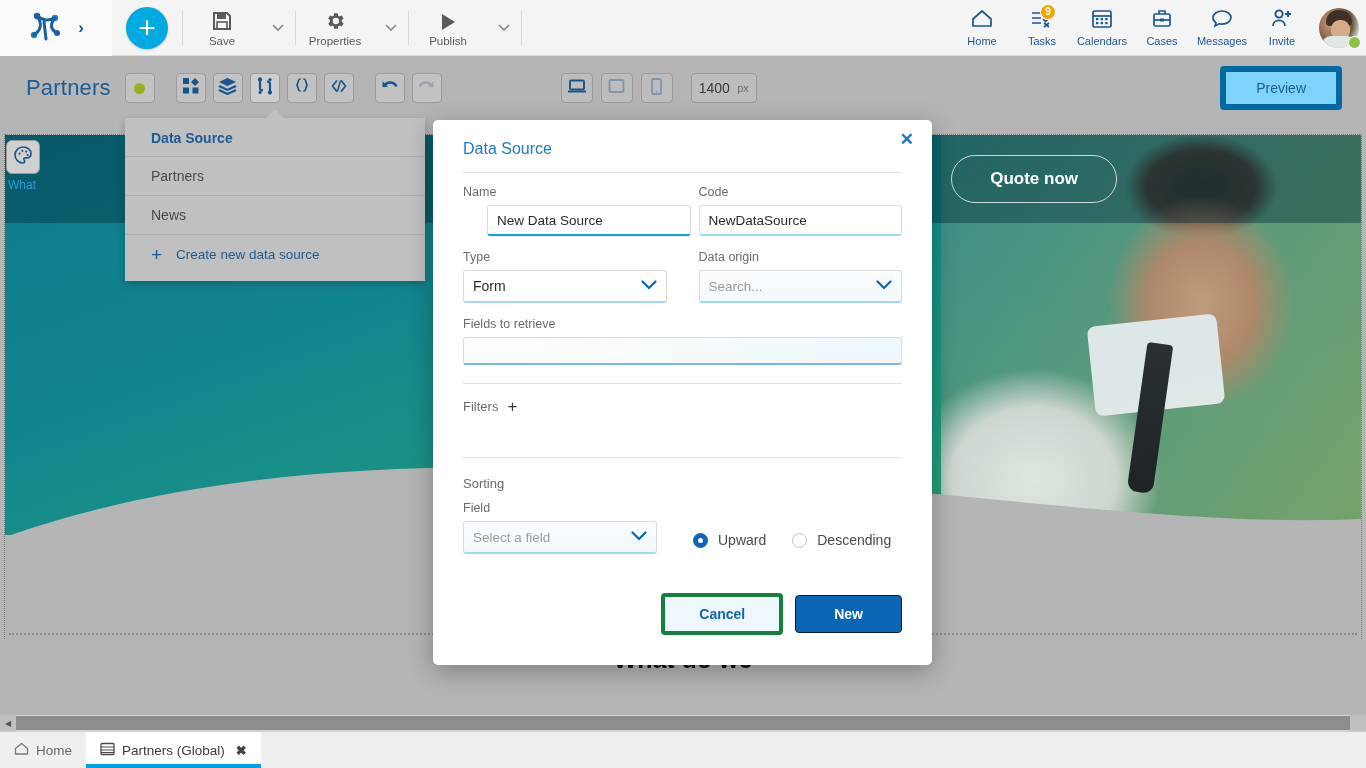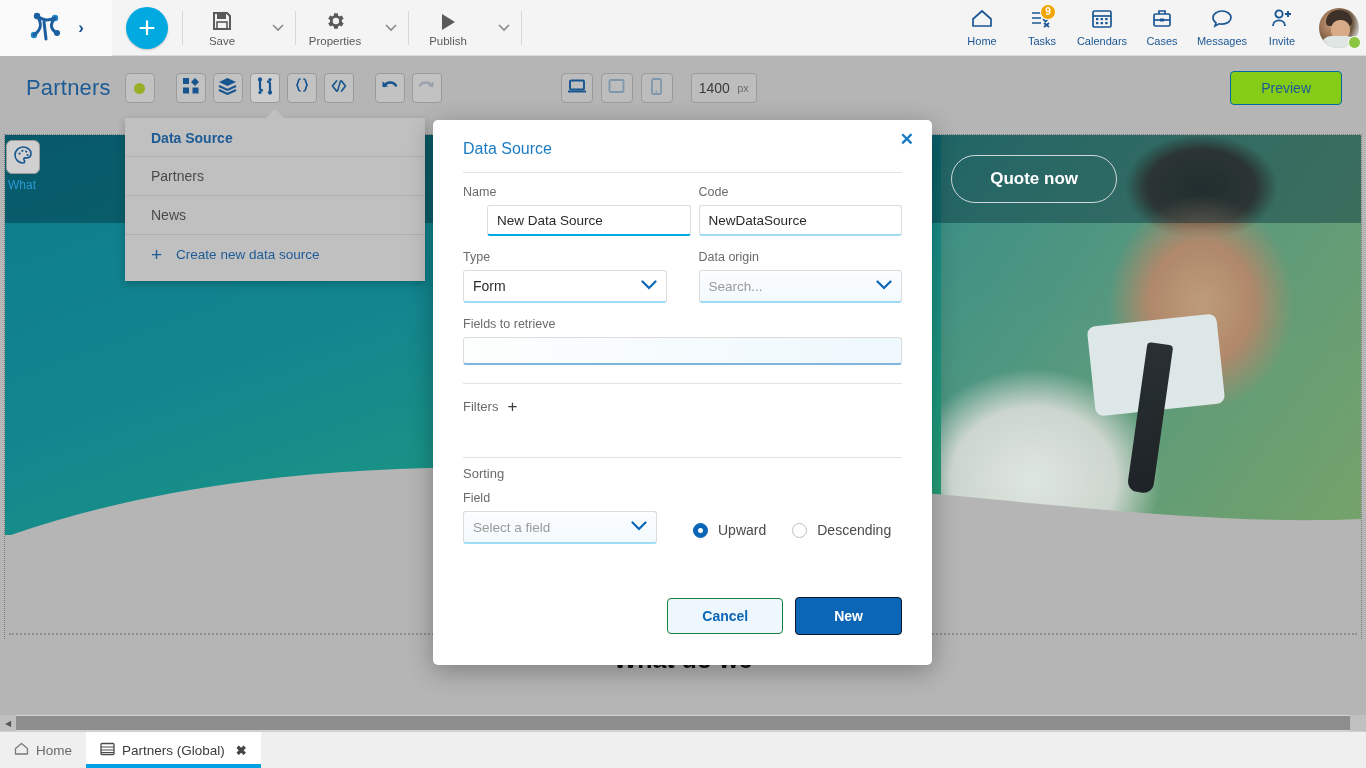--- a/index.html
+++ b/index.html
@@ -103,22 +103,22 @@
   }
   .dev-btn.dim { color: #7f97ac; }
   .px-box {
     width: 66px; height: 30px; border: 1px solid #9b9b9b; border-radius: 4px;
     background: #bdbdbd; display: flex; align-items: center; justify-content: space-between;
     padding: 0 7px; margin-left: 10px; cursor: text;
   }
   .px-val { font-size: 14px; color: #3b3b3b; }
   .px-unit { font-size: 11px; color: #6f6f6f; }
   .preview-btn {
-    margin-right: 24px; padding: 8px 30px; border: 1px solid #0369a1; border-radius: 4px;
-    background: #84cc16; color: #1d5b96; font-size: 14px; cursor: pointer;
+    margin-right: 24px; padding: 8px 30px; border: 6px solid #0369a1; border-radius: 4px;
+    background: #7dd3fc; color: #1d5b96; font-size: 14px; cursor: pointer;
   }
 
   
   .canvas {
     position: absolute; left: 0; top: 120px; width: 1366px; height: 595px;
     background: #b5b5b5; overflow: hidden;
   }
   .page-frame {
     position: absolute; left: 4px; top: 14px; width: 1358px; height: 505px;
     border: 1px dotted #7b7b7b;
@@ -281,39 +281,39 @@
   .fields-retrieve {
     width: 100%; height: 28px; border: 1px solid #dcdcdc; border-bottom: 2px solid #7fb6e0;
     border-radius: 3px; background: linear-gradient(90deg,#fdfefe,#eef8fd);
   }
   .hr-soft { border-top: 1px solid #e3e3e3; margin: 18px 0 0 0; }
   .filters-row {
     display: flex; align-items: center; gap: 9px; margin-top: 14px;
     font-size: 13px; color: #6b6b6b;
   }
   .filters-row .plus-k { font-size: 17px; color: #3c3c3c; line-height: 1; }
-  .sorting-lab { font-size: 13px; color: #6b6b6b; margin-top: 8px; }
+  .sorting-lab { font-size: 13px; color: #6b6b6b; margin-top: 18px; }
   .sort-row { display: flex; align-items: flex-end; gap: 36px; margin-top: 10px; }
   .sort-field { width: 194px; }
   .radios { display: flex; align-items: center; gap: 26px; padding-bottom: 6px; }
   .radio { display: flex; align-items: center; gap: 10px; cursor: pointer; }
   .radio .dot {
     width: 15px; height: 15px; border-radius: 50%; border: 1px solid #bfbfbf; background: #fff;
     display: flex; align-items: center; justify-content: center;
   }
   .radio.on .dot { border: 1px solid #0b66b5; background: #0b66b5; }
   .radio.on .dot::after { content: ''; width: 5px; height: 5px; border-radius: 50%; background: #fff; }
   .radio .rlab { font-size: 14px; color: #4a4a4a; }
 
   .modal-actions {
     position: absolute; right: 30px; bottom: 30px;
     display: flex; gap: 12px; align-items: center;
   }
   .btn-cancel {
-    padding: 9px 34px; border: 1px solid #15803d; border-radius: 4px;
+    padding: 9px 34px; border: 4px solid #15803d; border-radius: 4px;
     background: #eef7fd; color: #0b66b5; font-size: 14px; font-weight: bold; cursor: pointer;
   }
   .btn-new {
     padding: 10px 38px; border: 1px solid #0f172a; border-radius: 4px;
     background: #0b66b5; color: #fff; font-size: 14px; font-weight: bold; cursor: pointer;
   }
 </style>
 </head>
 <body>
 

